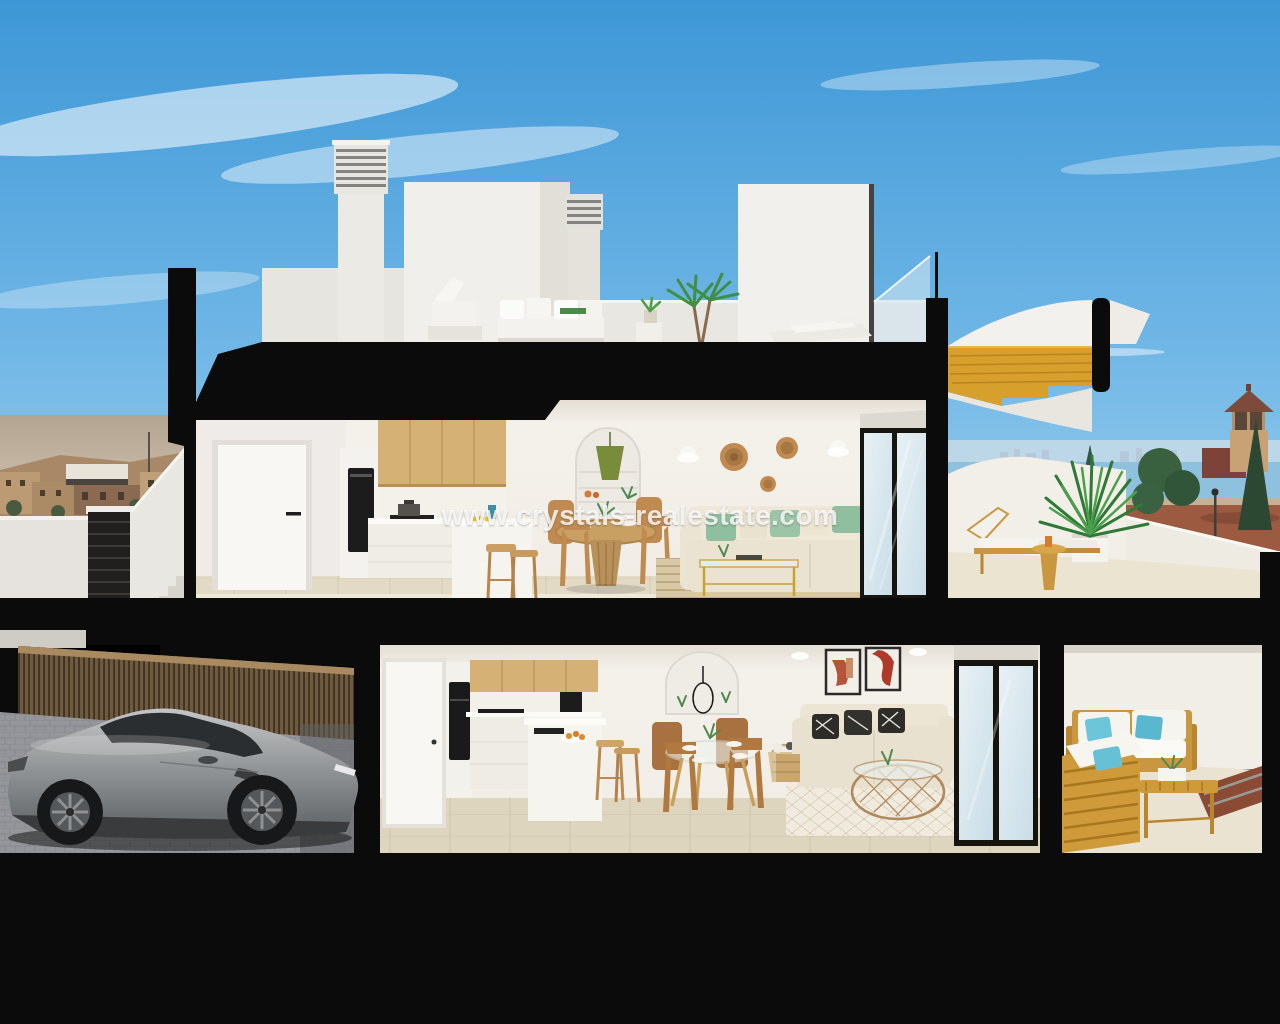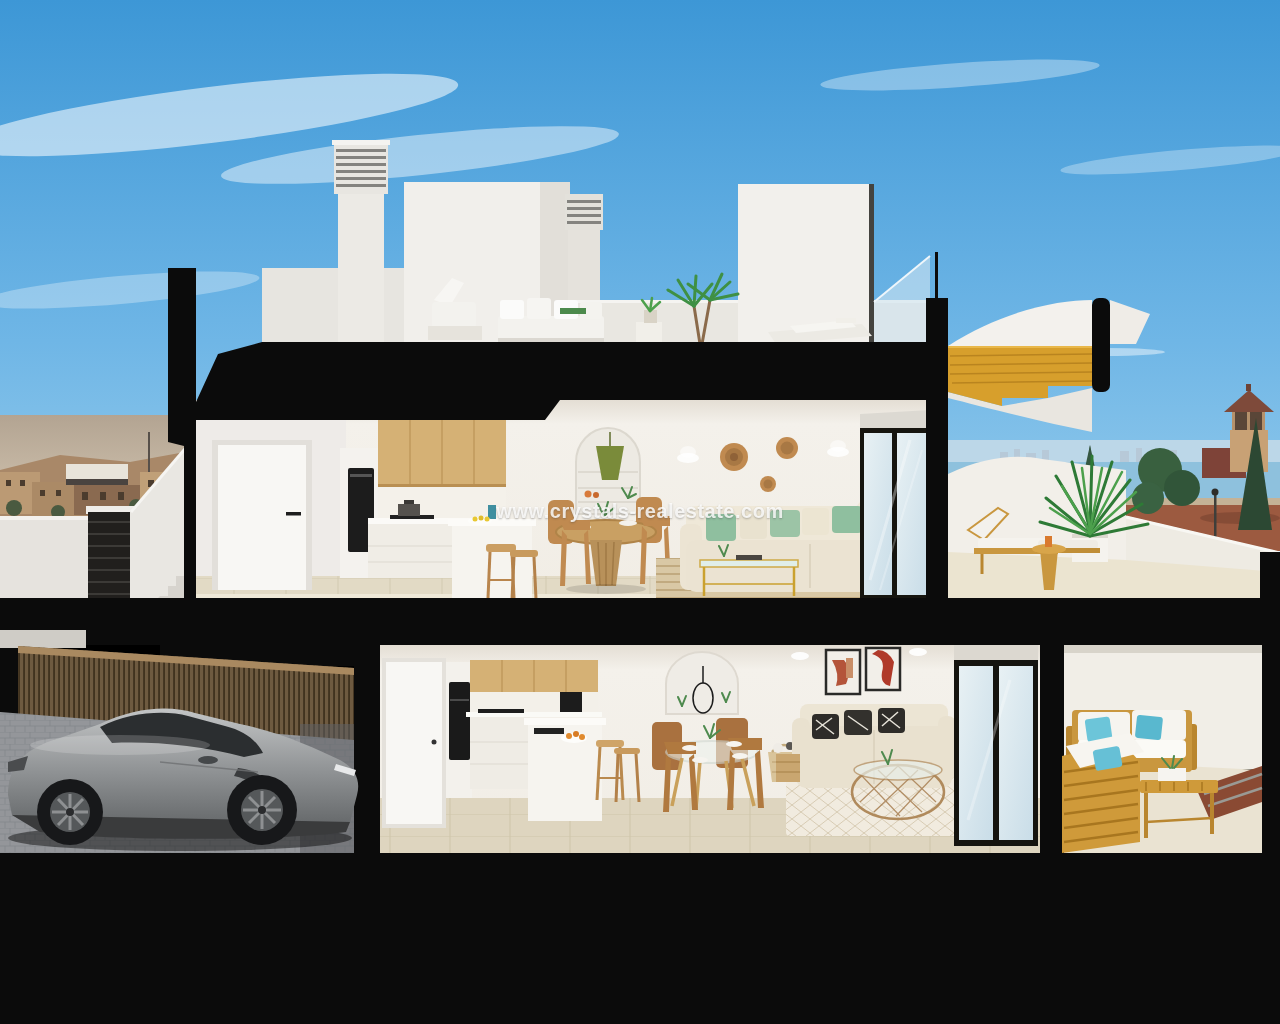--- a/index.html
+++ b/index.html
@@ -1,20 +1,20 @@
 <!DOCTYPE html>
 <html><head>
 <meta charset="utf-8">
 <style>
   html,body{margin:0;padding:0;background:#000;}
   .scene{position:relative;width:1280px;height:1024px;overflow:hidden;background:#000;font-family:"Liberation Sans",sans-serif;}
   .scene svg{position:absolute;left:0;top:0;display:block;}
   .watermark{
     position:absolute;left:0;top:500px;width:1280px;text-align:center;
-    font-size:20px;font-weight:bold;letter-spacing:.5px;
+    font-size:28px;font-weight:bold;letter-spacing:.5px;
     color:rgba(255,255,255,.82);text-shadow:0 1px 2px rgba(60,60,60,.35);
     pointer-events:none;
   }
 </style>
 </head>
 <body>
 
 <div class="scene">
 <svg width="1280" height="1024" viewBox="0 0 1280 1024">
 <defs>

